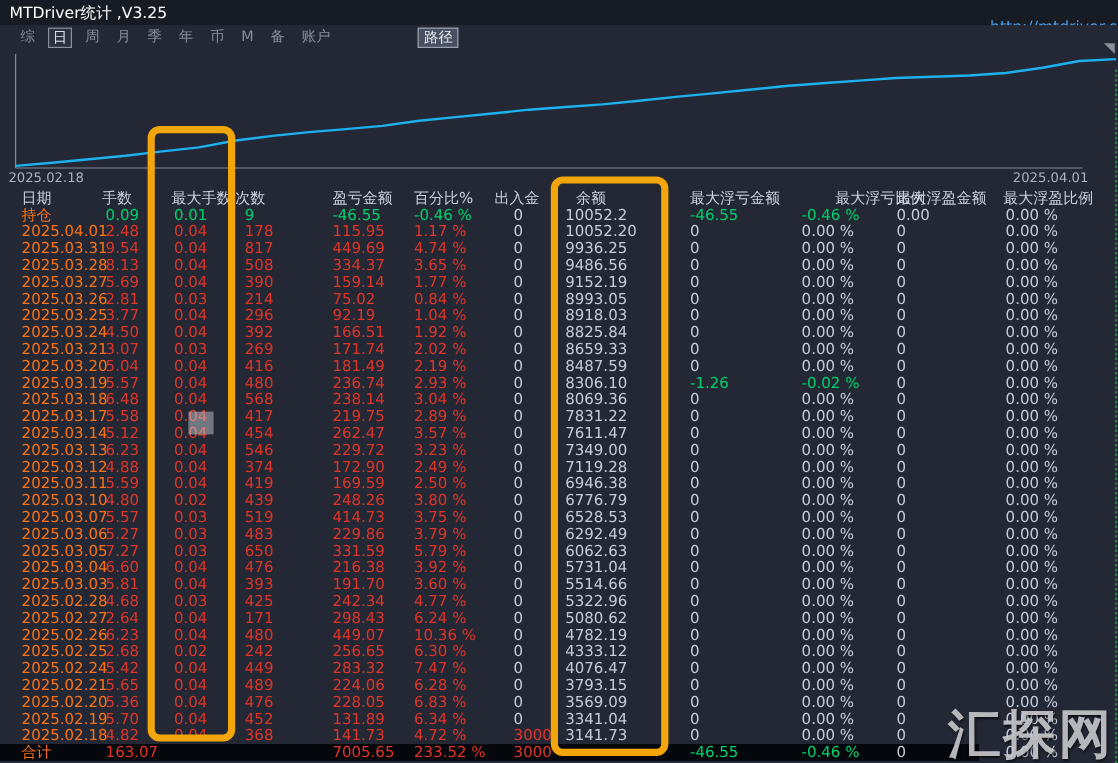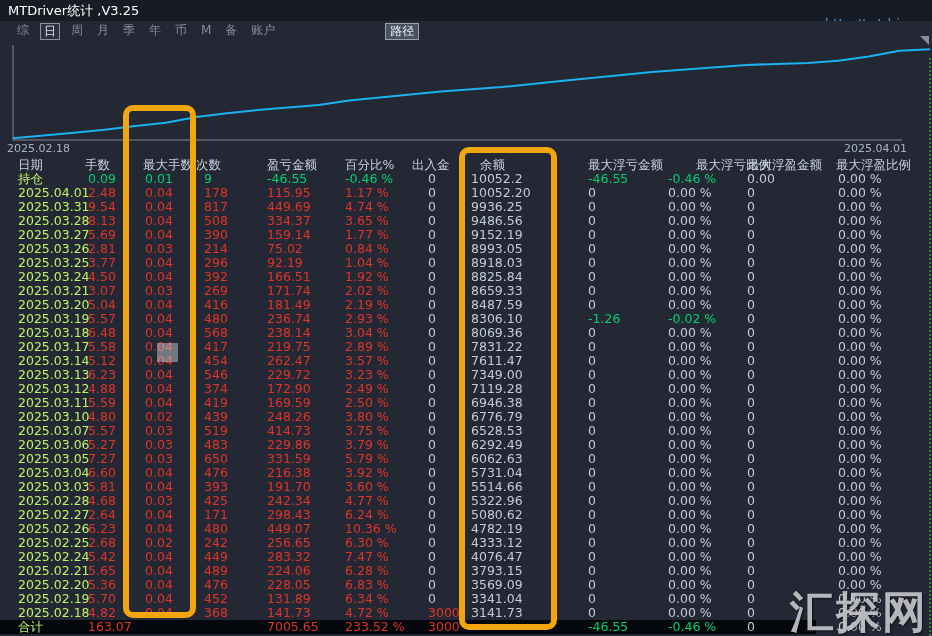--- a/index.html
+++ b/index.html
@@ -8,42 +8,42 @@
   
   #titlebar{position:absolute;top:0;left:0;width:932px;height:21px;background:#171b23;}
   #app-title{position:absolute;left:8px;top:2px;font-size:13px;color:#ffffff;white-space:nowrap;}
   #app-url{position:absolute;right:1px;top:16px;font-size:13px;color:#4d9fe8;white-space:nowrap;}
   
   #menubar{position:absolute;top:21px;left:0;width:932px;height:21px;display:flex;align-items:center;
            padding-left:14px;box-sizing:border-box;background:#232834;}
   .mi{font-size:12px;color:#868d99;padding:0 3px;margin-right:8px;line-height:15px;cursor:default;}
   .mi.sel{color:#dde2ea;border:1px solid #8a919c;background:#2b313d;}
   #path-btn{font-size:12px;color:#e8ebf1;border:1px solid #9aa1ac;background:#495061;
-            padding:0 4px;margin-left:99px;line-height:15px;}
+            padding:0 4px;margin-left:62px;line-height:15px;}
   
   #chart{position:absolute;top:42px;left:0;width:932px;height:116px;}
   #chart svg{position:absolute;top:0;left:0;}
   .axis-label{position:absolute;font-size:11px;color:#aab3c0;white-space:nowrap;}
   #axis-label-left{left:7px;top:100px;}
   #axis-label-right{left:844px;top:100px;}
   #scroll-grip{position:absolute;right:3px;top:36px;width:0;height:0;
                border-top:9px solid #8a8f98;border-left:9px solid transparent;}
   #edge-dotted{position:absolute;right:1px;top:58px;height:578px;width:0;
                border-left:2px dotted #2f9e44;opacity:.75;}
   
   #table{position:absolute;top:158px;left:0;width:816px;}
   .trow{position:relative;height:14px;font-size:12.5px;line-height:14px;white-space:nowrap;}
   .cell{position:absolute;top:0;}
   .hdr{color:#c9d1de;}
   .k-date{left:18px}.k-lots{left:88px}.k-max{left:145px}.k-count{left:204px}
-  .k-pnl{left:267px}.k-pct{left:345px}.k-inout{left:428px}.k-bal{left:471px}
-  .k-flamt{left:588px}.k-flpct{left:668px}.k-fpamt{left:747px}.k-fppct{left:838px}
+  .k-pnl{left:277px}.k-pct{left:345px}.k-inout{left:428px}.k-bal{left:471px}
+  .k-flamt{left:575px}.k-flpct{left:668px}.k-fpamt{left:747px}.k-fppct{left:838px}
   .hdr .k-lots{left:85px}.hdr .k-max{left:143px}.hdr .k-count{left:196px}
   .hdr .k-inout{left:412px}.hdr .k-bal{left:480px}.hdr .k-flpct{left:696px}.hdr .k-fppct{left:836px}
-  .c-red{color:#e03428}.c-green{color:#00d06e}.c-gray{color:#c3cbd8}.c-date{color:#bef264}
+  .c-red{color:#e03428}.c-green{color:#00d06e}.c-gray{color:#c3cbd8}.c-date{color:#f97316}
   .row-total{background:#04070c;}
   
   .hl-box{position:absolute;border:6px solid #f2a60b;border-radius:10px;box-sizing:border-box;}
   #hl-box-1{left:123px;top:105px;width:73px;height:513px;}
   #hl-box-2{left:459px;top:147px;width:98px;height:483px;}
   #cell-cursor{position:absolute;left:157px;top:343px;width:21px;height:19px;
                background:rgba(225,230,238,.42);}
   #watermark{position:absolute;right:4px;bottom:-6px;font-size:44px;font-weight:bold;
              color:rgba(206,206,211,.88);letter-spacing:2px;text-shadow:1px 1px 2px rgba(0,0,0,.6);}
 </style>

